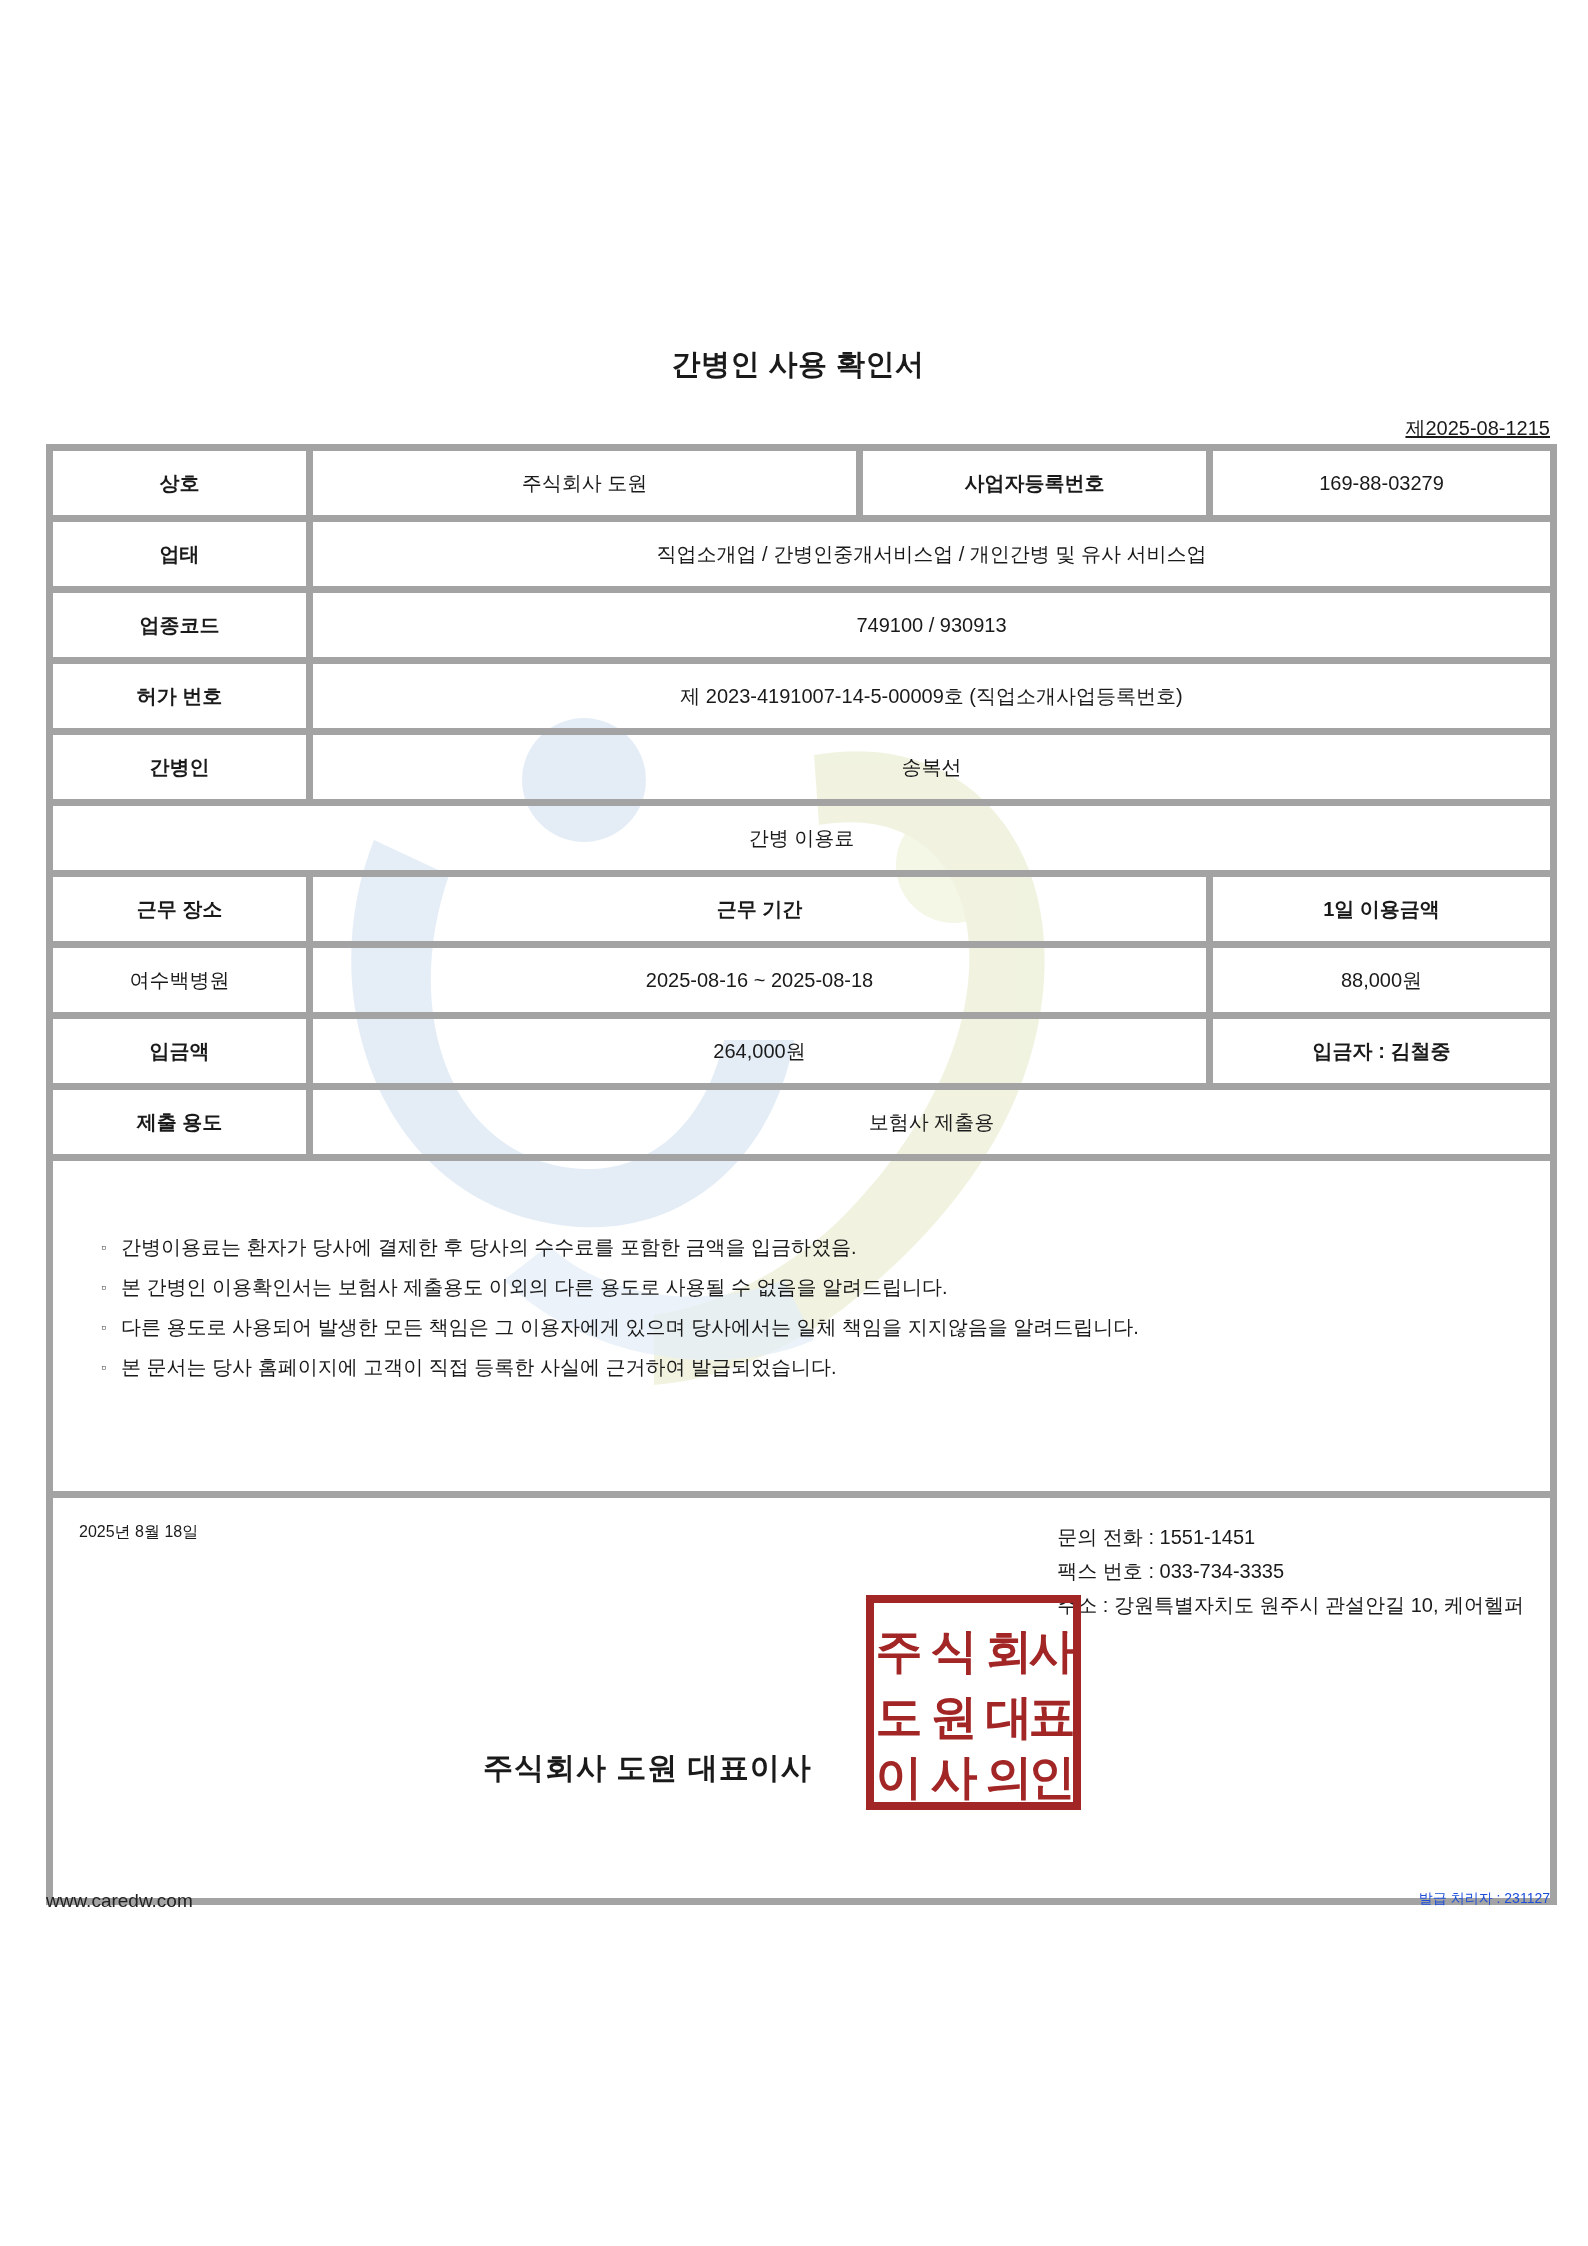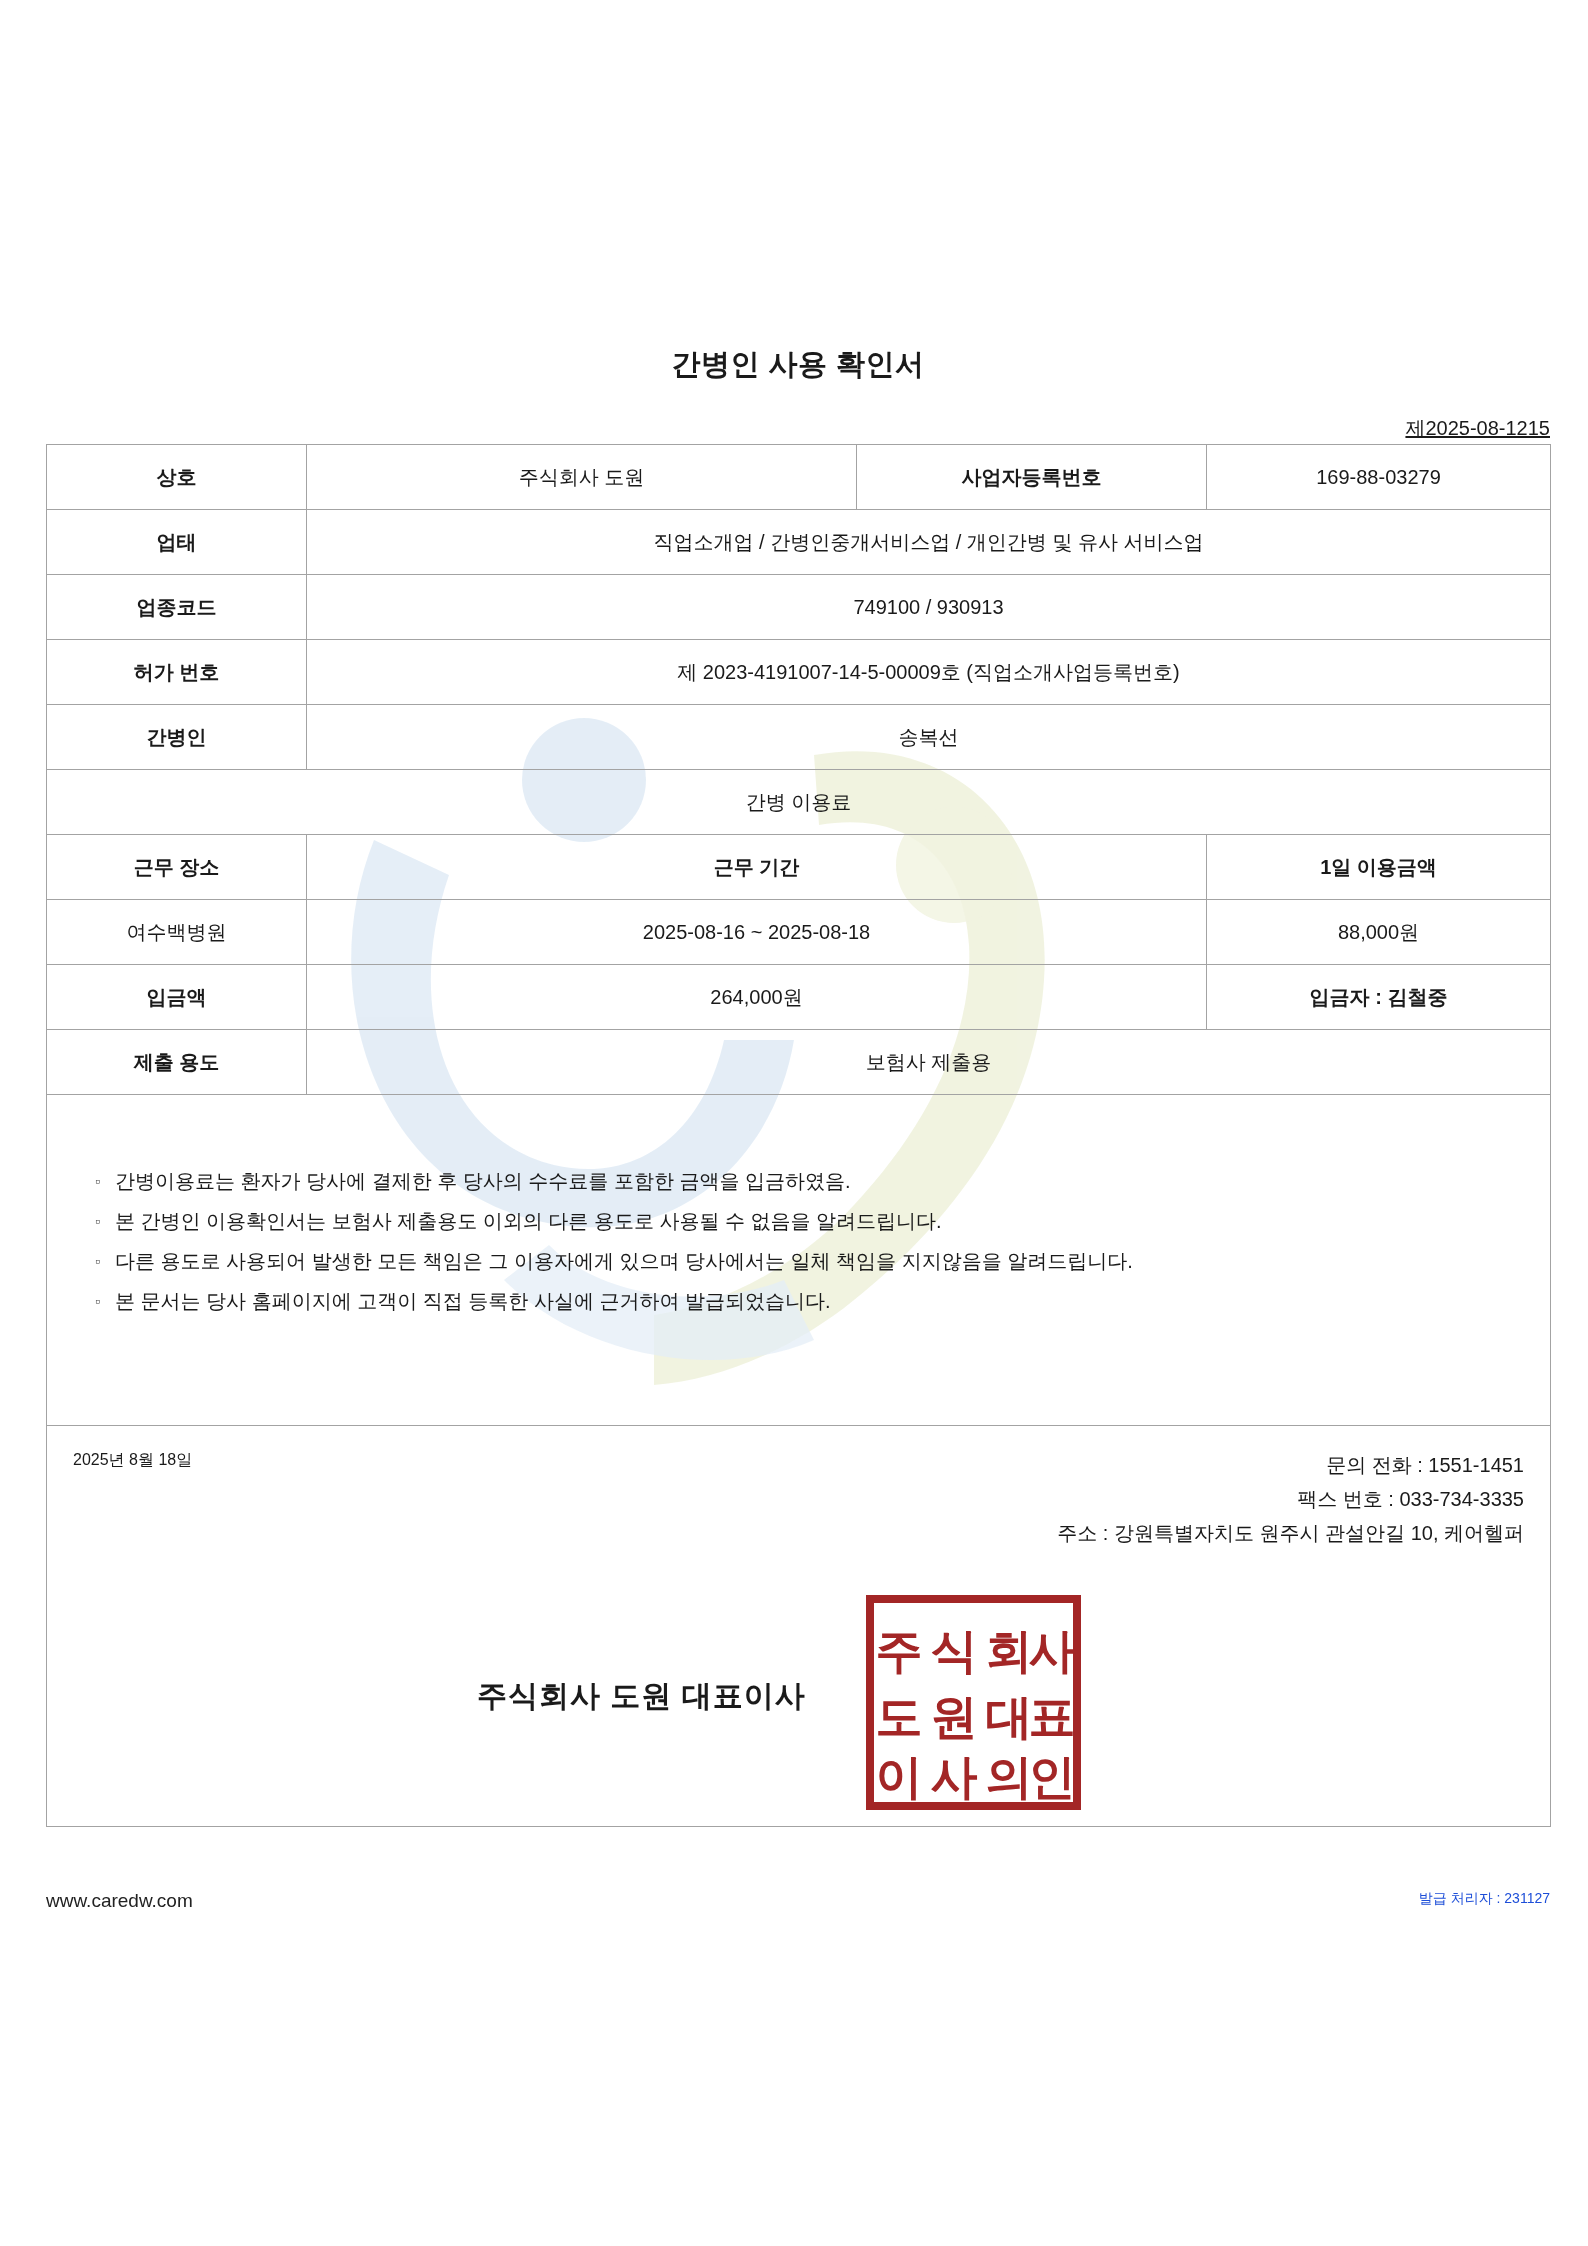--- a/index.html
+++ b/index.html
@@ -69,21 +69,21 @@
     top: 444px;
     width: 1504px;
   }
 
   table.main {
     border-collapse: collapse;
     width: 1504px;
     table-layout: fixed;
   }
   table.main td {
-    border: 1px solid #a3a3a3;
+    border: 7px solid #a3a3a3;
     font-size: 20px;
     text-align: center;
     vertical-align: middle;
     padding: 0;
     height: 64px;
   }
   td.label {
     font-weight: bold;
   }
   td.section {
@@ -128,21 +128,21 @@
   .issue-date {
     position: absolute;
     left: 26px;
     top: 24px;
     font-size: 16px;
   }
   .contact {
     position: absolute;
     right: 26px;
     top: 22px;
-    text-align: right;
+    text-align: left;
     font-size: 20px;
     line-height: 34px;
     margin-left: 48px;
   }
   .signature {
     position: absolute;
     left: 430px;
     top: 250px;
     font-size: 30px;
     font-weight: bold;

